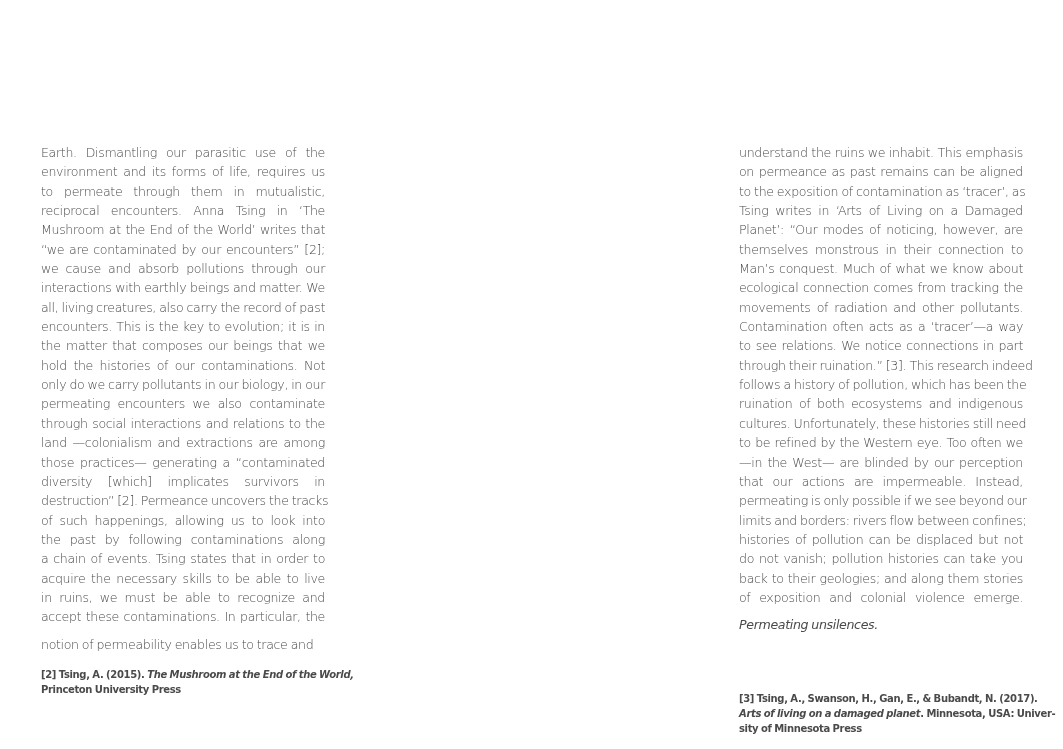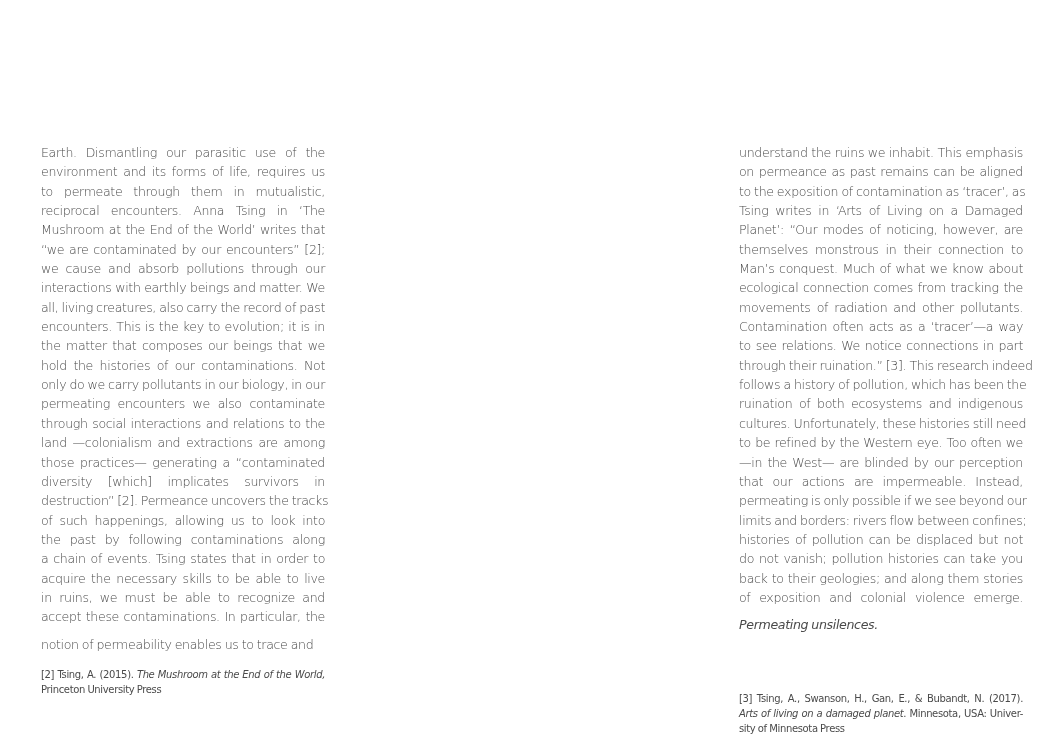--- a/index.html
+++ b/index.html
@@ -56,20 +56,21 @@
       word-spacing: -0.4px;
     }
     .ref.left { left: 41px; }
     .ref.right { left: 739px; margin-top: 24px; }
     .ref .rline {
       display: block;
       white-space: nowrap;
       text-align: justify;
       text-align-last: justify;
       height: 15px;
+      font-weight: bold;
     }
     .ref .rline.last { text-align-last: left; }
   </style>
 </head>
 <body>
 
 <div class="page">
   <div class="col left" id="left-col">
       <span class="line">Earth. Dismantling our parasitic use of the</span>
       <span class="line">environment and its forms of life, requires us</span>

